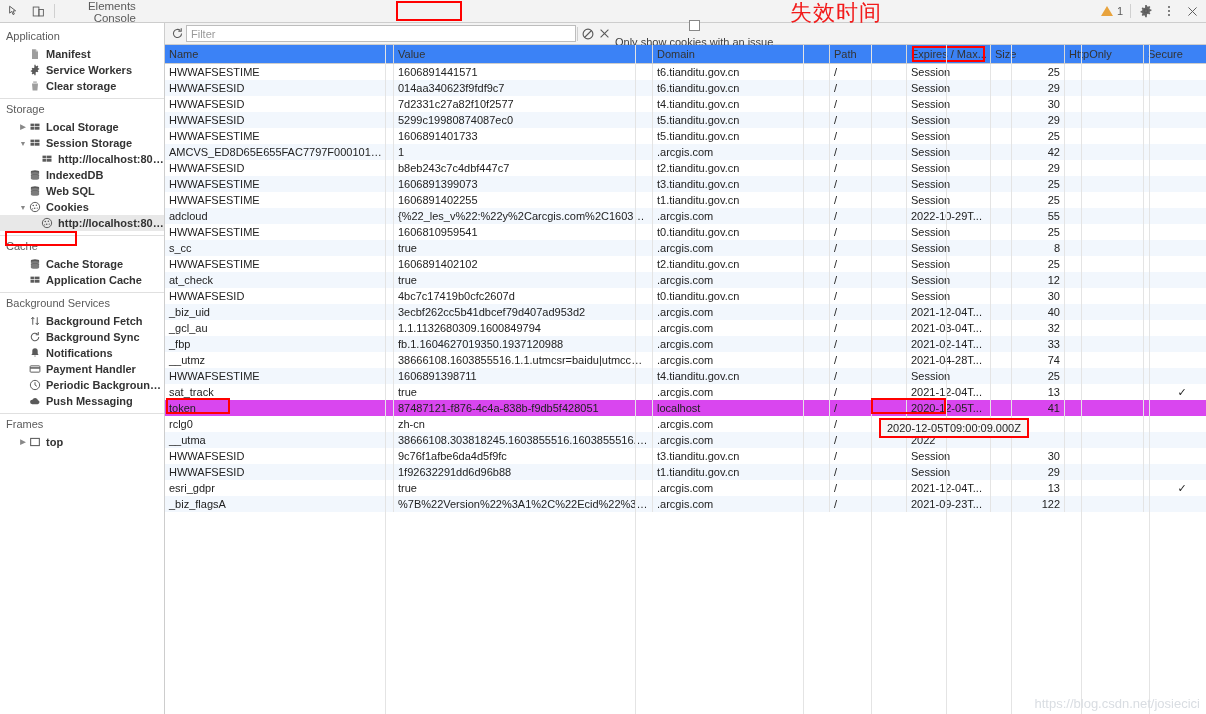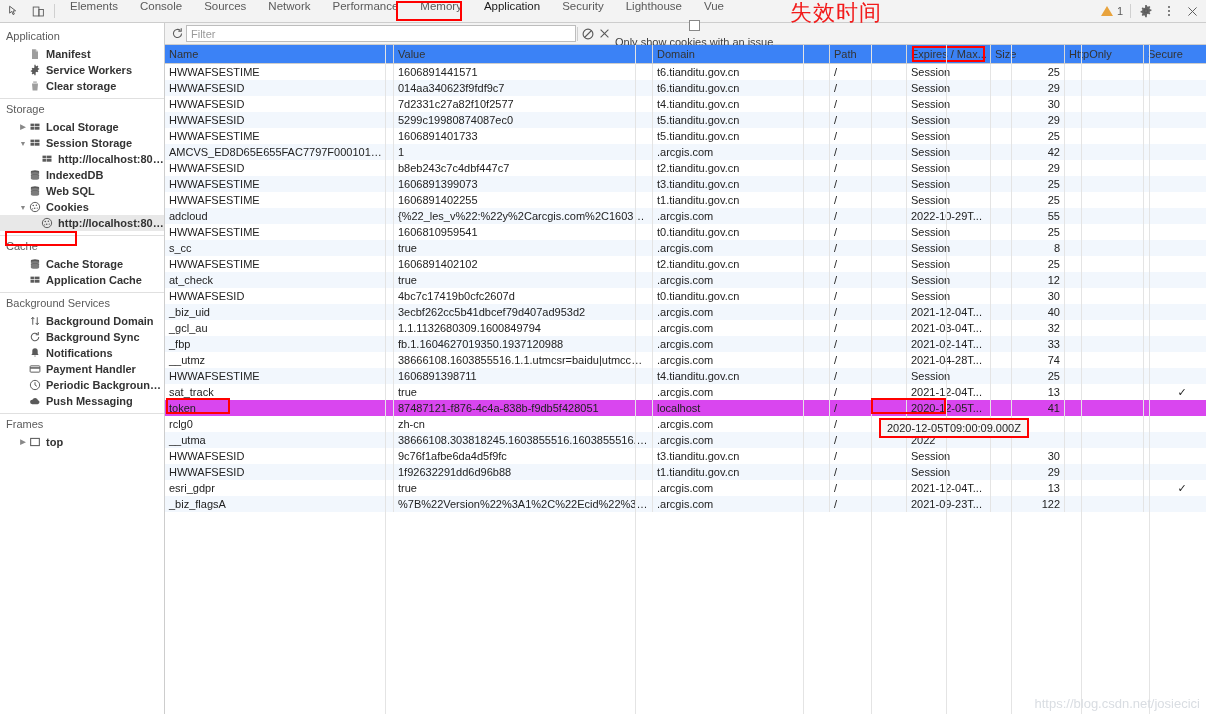--- a/index.html
+++ b/index.html
@@ -32,21 +32,21 @@
   .tb-icon {
     width: 16px; height: 16px;
     display: flex; align-items: center; justify-content: center;
     color: #5a5a5a;
   }
   .tb-sep {
     width: 1px; background: #d0d0d0;
     margin: 4px 4px;
   }
   .tabs {
-    display: flex; align-items: flex-start;
+    display: flex; align-items: flex-end; flex-direction: column;
   }
   .tab {
     display: flex; align-items: center;
     padding: 0 11px;
     font-size: 11.5px;
     color: #5a5a5a;
     white-space: nowrap;
     cursor: default;
   }
   .tab.selected {
@@ -554,21 +554,21 @@
         <div class="sb-divider"></div>
         <div class="sb-group-title">Background Services</div>
         <div class="sb-item indent1">
           <span class="sb-arrow"></span>
           <span class="sb-ico">
             <svg width="12" height="12" viewBox="0 0 16 16">
               <path d="M5 13V3M5 3 L3 5.4M5 3 L7 5.4" stroke="#5a5a5a" stroke-width="1.3" fill="none"></path>
               <path d="M11 3v10M11 13 L9 10.6M11 13 L13 10.6" stroke="#5a5a5a" stroke-width="1.3" fill="none"></path>
             </svg>
           </span>
-          <span class="sb-label">Background Domain</span>
+          <span class="sb-label">Background Fetch</span>
         </div>
         <div class="sb-item indent1">
           <span class="sb-arrow"></span>
           <span class="sb-ico">
             <svg width="12" height="12" viewBox="0 0 16 16">
               <path d="M13 8a5 5 0 1 1-1.7-3.75" fill="none" stroke="#5a5a5a" stroke-width="1.35"></path>
               <path d="M12.4 1.4v3.5H9" fill="none" stroke="#5a5a5a" stroke-width="1.35"></path>
             </svg>
           </span>
           <span class="sb-label">Background Sync</span>

